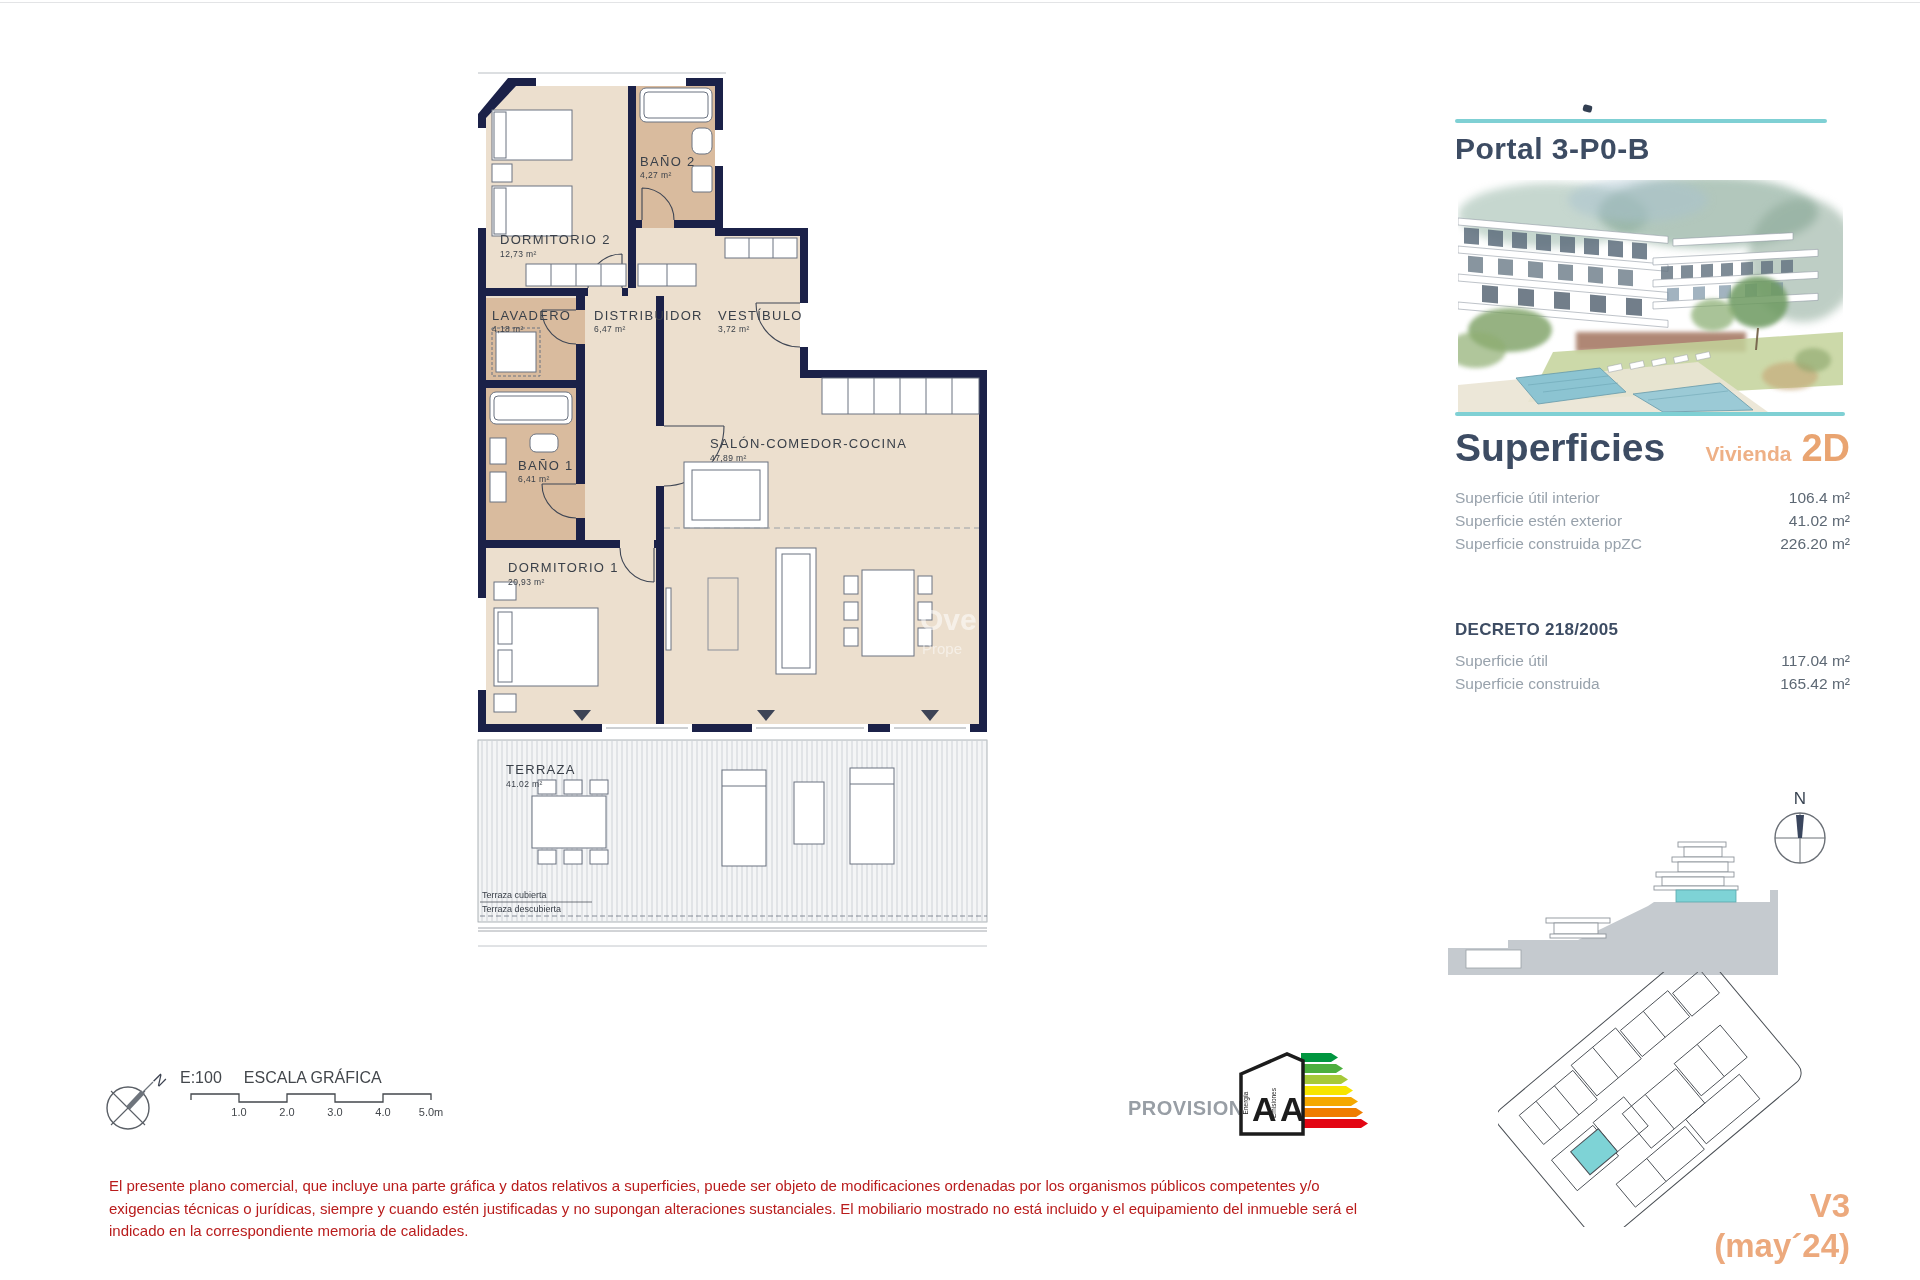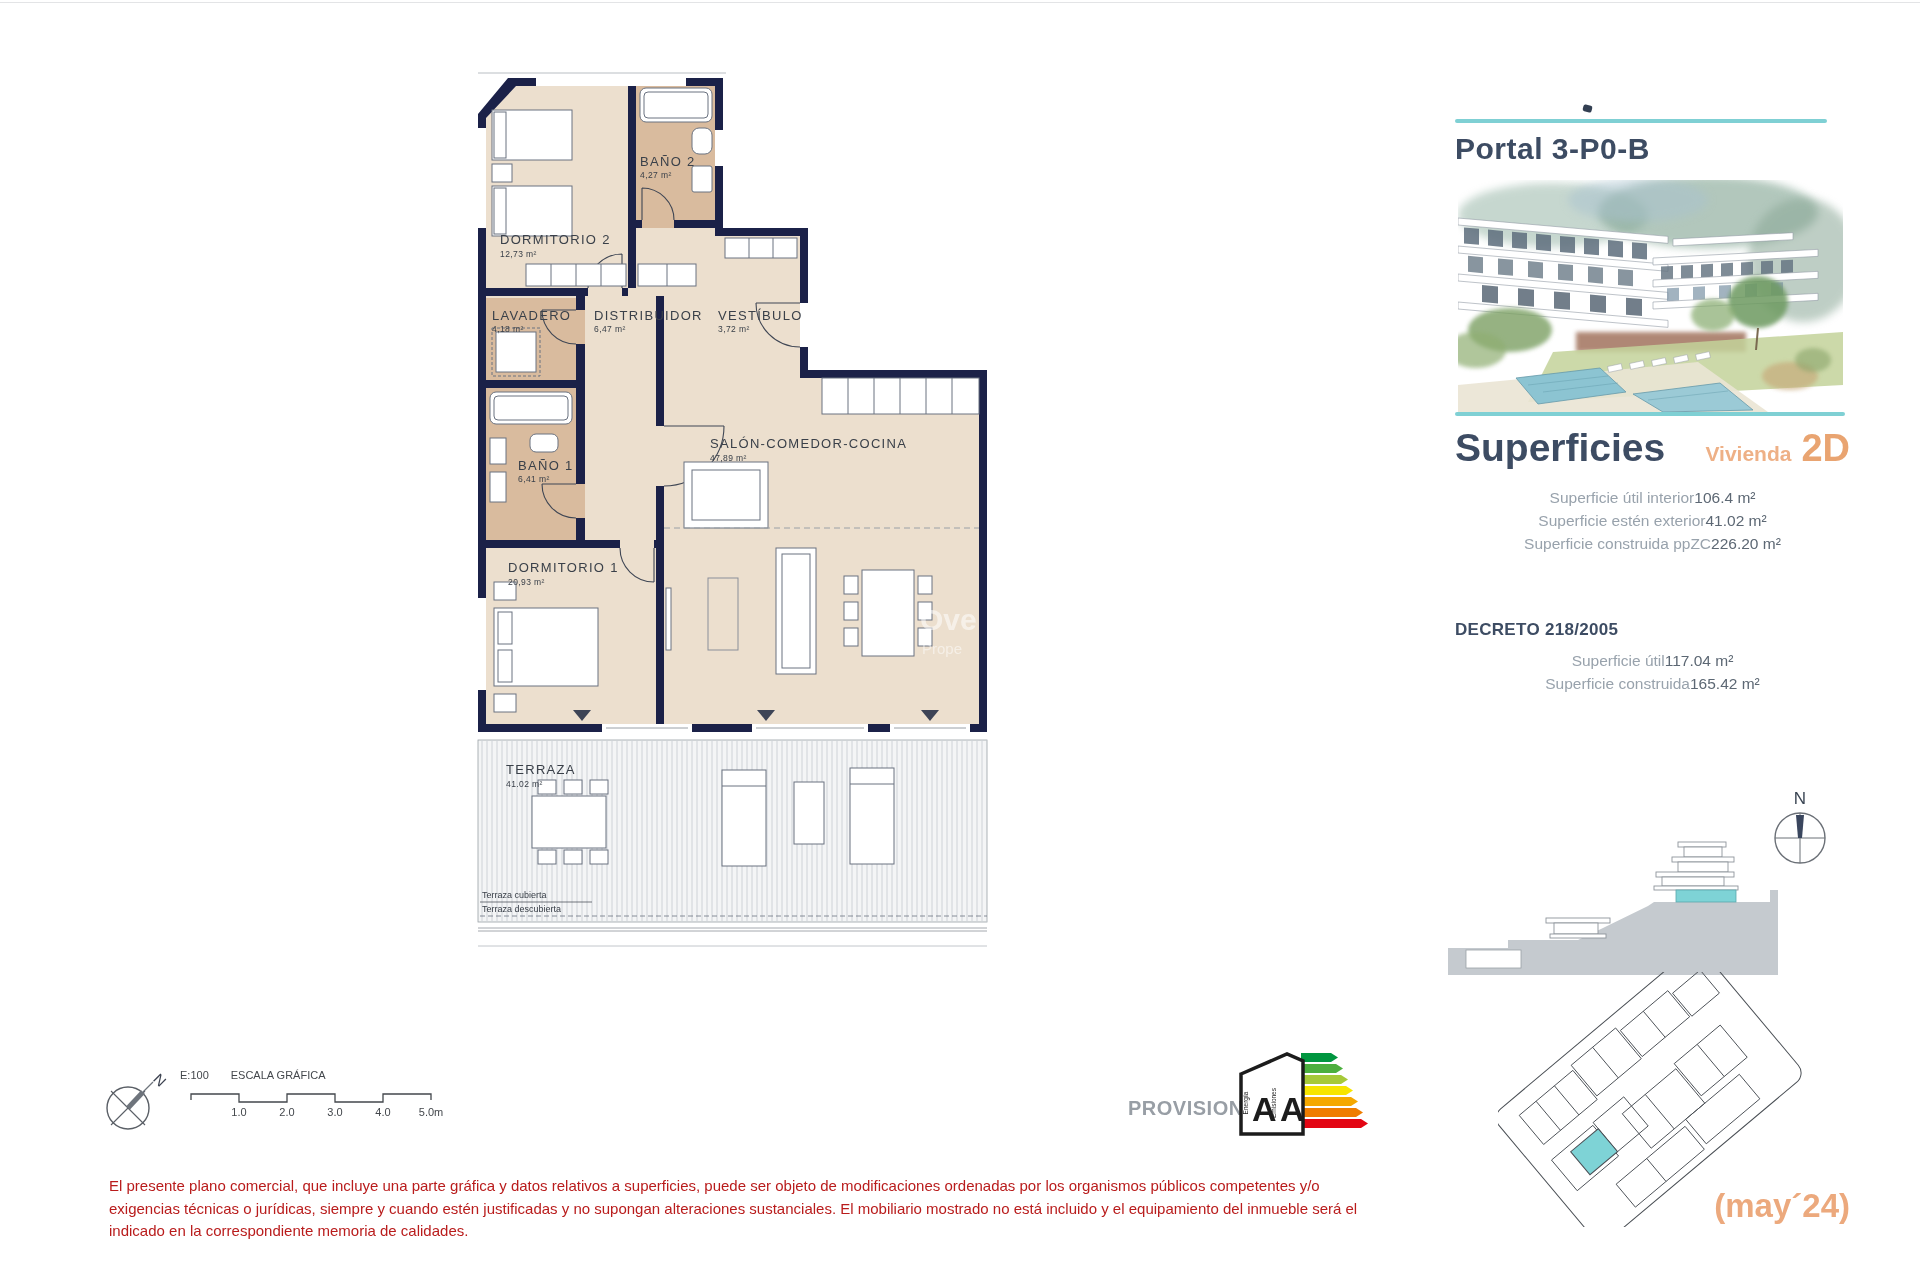--- a/index.html
+++ b/index.html
@@ -17,31 +17,31 @@
 
   
   .teal-rule{background:#7fd0d4;height:4px;border-radius:2px;}
   #logo-dot{left:1583px;top:105px;width:9px;height:7px;background:#333f52;border-radius:2px;transform:rotate(14deg);}
   #portal-title{left:1455px;top:132px;font-size:30px;font-weight:bold;color:#3d4c63;letter-spacing:.5px;}
   #sup-header{left:1455px;top:426px;width:395px;display:flex;justify-content:space-between;align-items:baseline;}
   #sup-heading{font-size:39px;font-weight:bold;color:#3d4c63;}
   #vivienda-wrap{display:flex;align-items:baseline;gap:10px;justify-content:center;}
   #vivienda-label{font-size:21px;color:#eeb086;font-weight:bold;}
   #vivienda-type{font-size:38px;color:#e9a471;font-weight:bold;}
-  .datarow{display:flex;justify-content:center;width:395px;font-size:15.5px;line-height:23px;}
+  .datarow{display:flex;justify-content:space-between;width:395px;font-size:15.5px;line-height:23px;}
   .datarow .lbl{color:#98a2ac;}
   .datarow .val{color:#5d6874;}
   #sup-rows{left:1455px;top:486px;}
   #decreto{left:1455px;top:620px;width:395px;}
   #decreto-heading{font-size:17px;font-weight:bold;color:#3d4c63;letter-spacing:.3px;margin-bottom:9px;}
   #version-block{left:1600px;top:1186px;width:250px;text-align:right;color:#eca97d;
                  font-weight:bold;font-size:33px;line-height:40px;}
 
   
-  #scale-texts{left:180px;top:1069px;font-size:11px;color:#43474c;display:flex;gap:22px;}
+  #scale-texts{left:180px;top:1069px;font-size:16px;color:#43474c;display:flex;gap:22px;}
   #provisional{left:1128px;top:1097px;font-size:20px;font-weight:bold;color:#989ea5;letter-spacing:.5px;}
   #disclaimer{left:109px;top:1175px;width:1262px;font-size:15px;color:#b91c1c;line-height:1.5;}
   svg text{font-family:"Liberation Sans",sans-serif;}
 </style>
 </head>
 <body>
 
 <div id="top-border" class="abs"></div>
 
 <svg class="abs" style="left:470px;top:70px;" width="540" height="890" viewBox="0 0 540 890">
@@ -415,20 +415,21 @@
         <line x1="222" y1="115" x2="222" y2="157"></line>
       <rect x="70" y="170" width="90" height="30"></rect>
         <line x1="110" y1="170" x2="110" y2="200"></line>
       <rect x="165" y="165" width="70" height="32"></rect>
     </g>
     <rect x="56" y="116" width="36" height="30" fill="#7ed3d6" stroke="#4a4f55" stroke-width="1"></rect>
   </g>
 </svg>
 
 <div id="version-block" class="abs">
+  <div>V3</div>
   <div>(may´24)</div>
 </div>
 
 <svg class="abs" style="left:98px;top:1066px;" width="80" height="82" viewBox="0 0 80 82">
   <circle cx="30" cy="42" r="21" fill="none" stroke="#5a5f66" stroke-width="1.4"></circle>
   <line x1="13" y1="25" x2="47" y2="59" stroke="#5a5f66" stroke-width="1.1"></line>
   <line x1="47" y1="25" x2="13" y2="59" stroke="#5a5f66" stroke-width="1.1"></line>
   <line x1="30" y1="42" x2="45" y2="26" stroke="#6e747c" stroke-width="5"></line>
   <line x1="45" y1="26" x2="55" y2="16" stroke="#6e747c" stroke-width="1.2"></line>
   <text x="56" y="18" font-size="15" fill="#3c4250" transform="rotate(45 60 14)">N</text>

